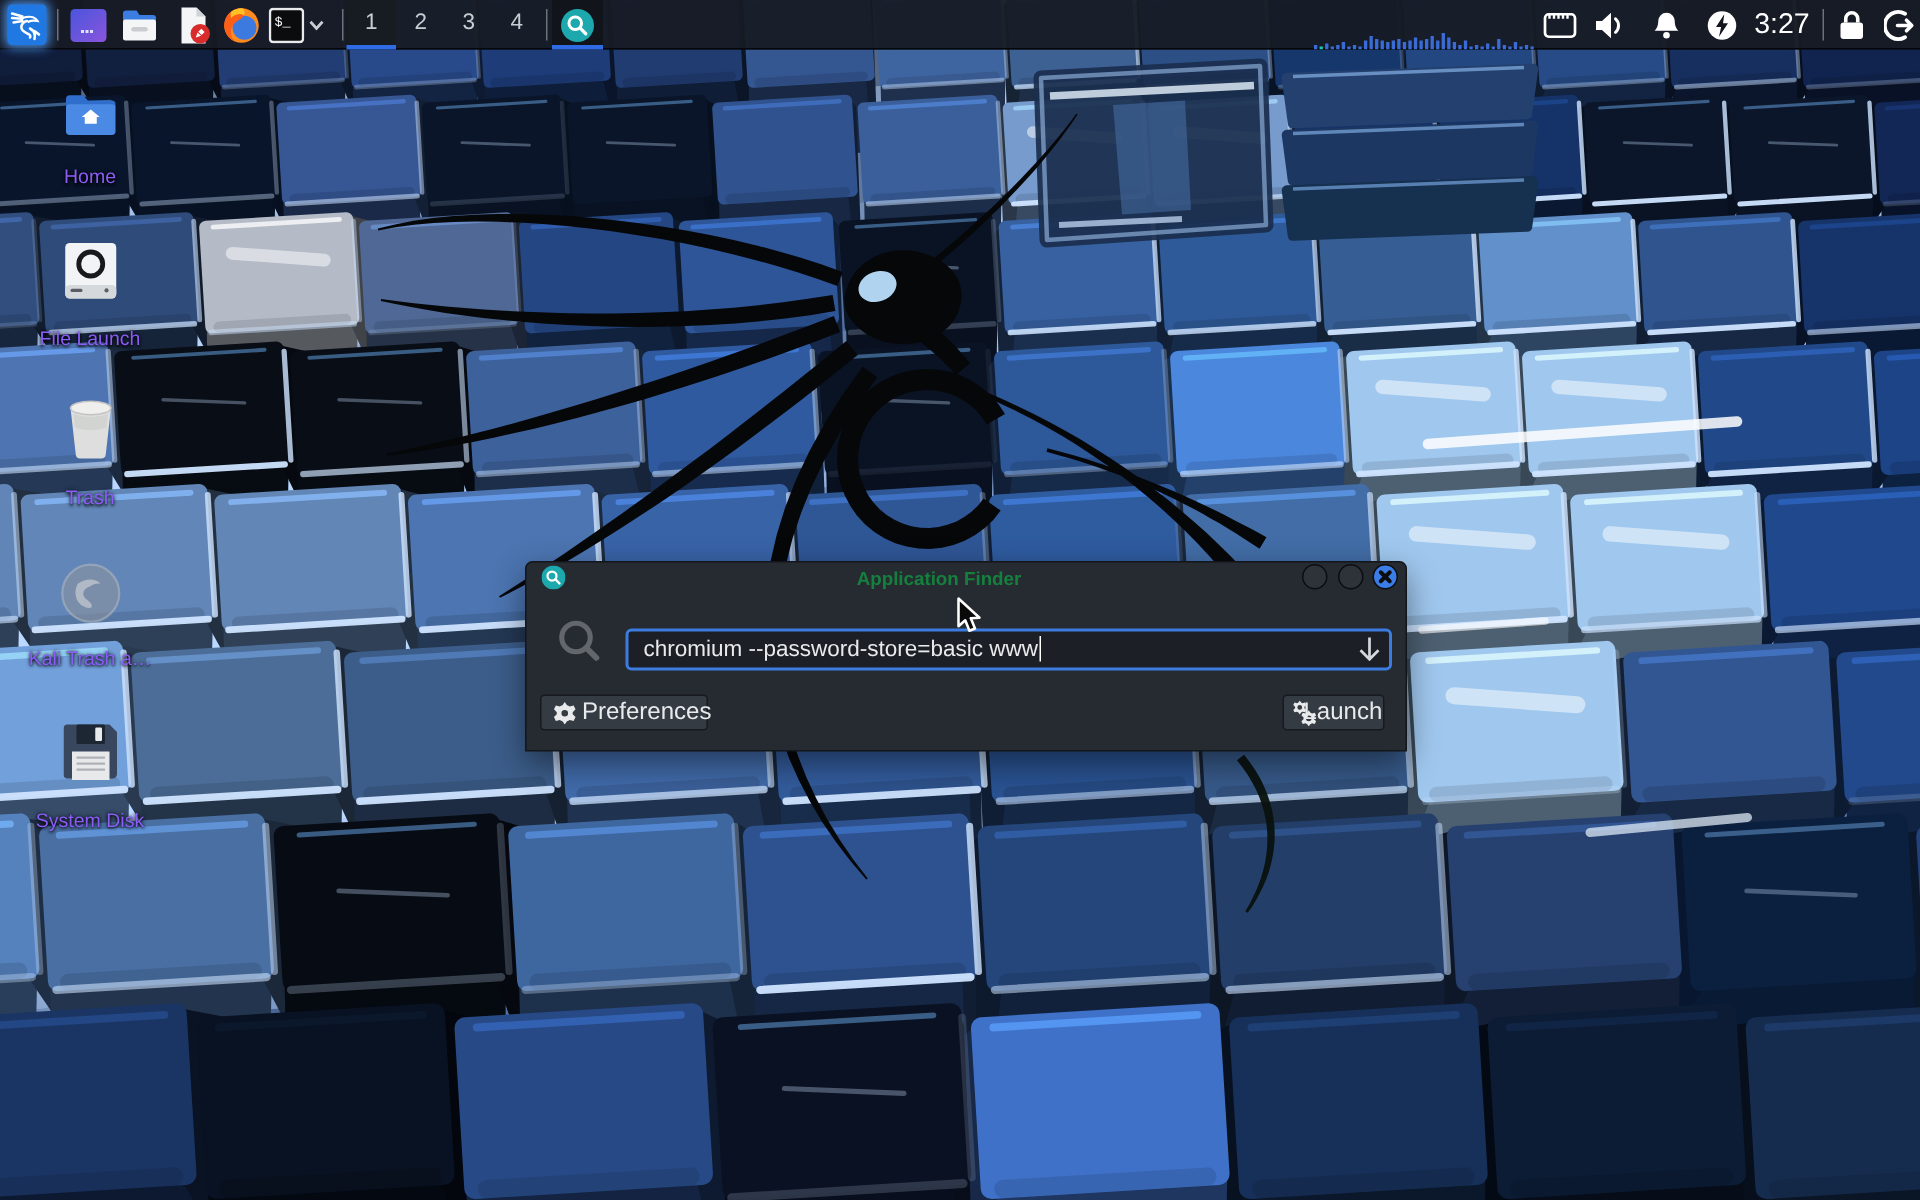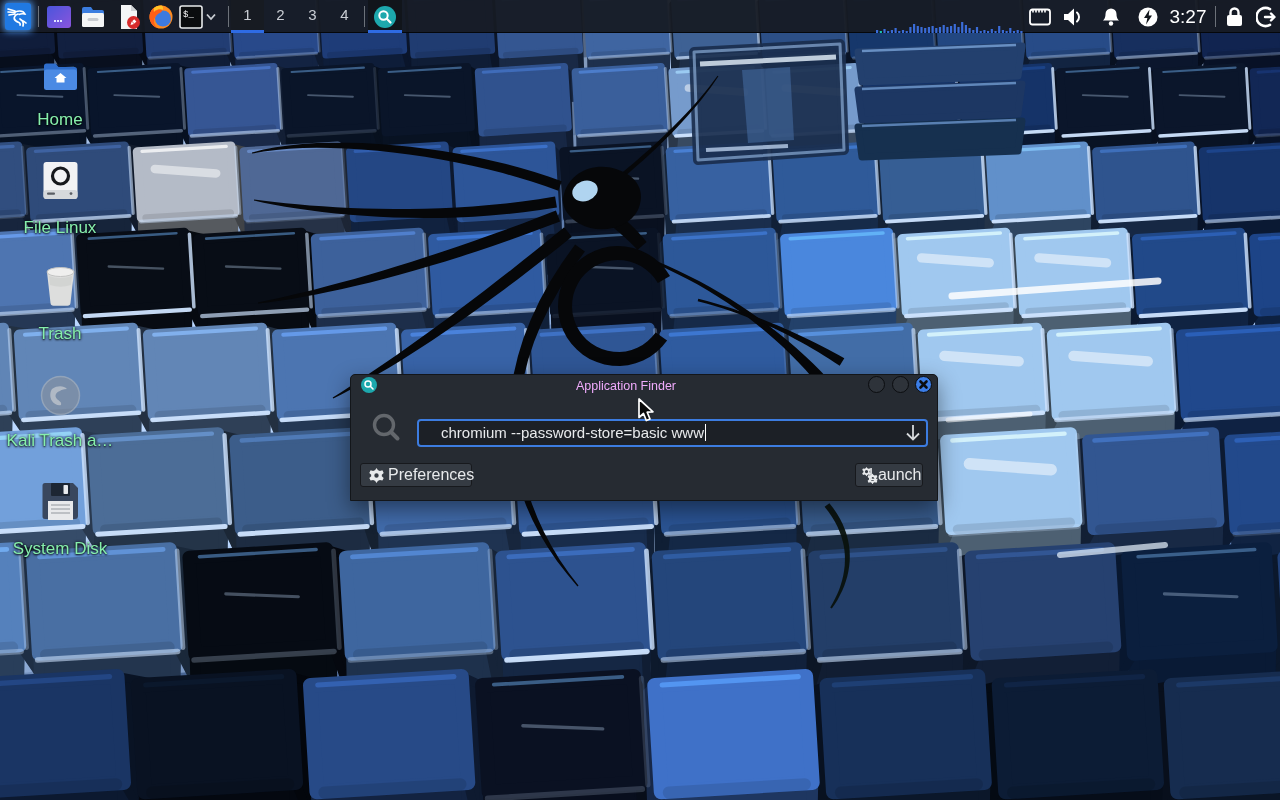--- a/index.html
+++ b/index.html
@@ -2,32 +2,32 @@
 <html><head><meta charset="utf-8"><style>
 *{margin:0;padding:0;box-sizing:border-box}
 html,body{width:1280px;height:800px;overflow:hidden;background:#000;
  font-family:"Liberation Sans",sans-serif}
 #wall{position:absolute;left:0;top:0;width:1280px;height:800px}
 #panel{position:absolute;left:0;top:0;width:1280px;height:33px;
  background:rgba(22,27,35,0.94);border-bottom:1px solid #05070a;z-index:50}
 .sep{position:absolute;top:6px;width:1px;height:21px;background:#8a8f96;opacity:0.75}
 .ws{position:absolute;top:0;height:30px;width:33px;color:#c9cdd3;font-size:15px;
  text-align:center;line-height:30px}
-.lbl{position:absolute;width:110px;text-align:center;color:#86efac;font-size:17px;
+.lbl{position:absolute;width:110px;text-align:center;color:#8b5cf6;font-size:13px;
  text-shadow:0 1px 2px rgba(0,0,0,0.9),0 0 3px rgba(0,0,0,0.8);z-index:10}
 #dlg{position:absolute;left:350px;top:374px;width:588px;height:127px;
  background:#262b32;border:1px solid #13161a;border-radius:5px 5px 0 0;z-index:60;
  box-shadow:0 8px 22px rgba(0,0,0,0.45)}
 #dlgtitle{position:absolute;left:0;top:0;width:100%;height:23px;text-align:center;
- color:#f0abfc;font-size:12.5px;font-weight:normal;line-height:24px}
+ color:#15803d;font-size:12.5px;font-weight:bold;line-height:24px}
 .wbtn{position:absolute;top:376px;width:17px;height:17px;border-radius:50%;
  background:#2e333a;border:1.5px solid #0b0d10;z-index:61}
 #input{position:absolute;left:417px;top:419px;width:511px;height:28px;
  background:#1c2026;border:2px solid #3c7ce0;border-radius:4px;z-index:61;
- color:#e8eaec;font-size:15px;line-height:24px;padding-left:22px}
+ color:#e8eaec;font-size:15px;line-height:24px;padding-left:10px}
 .btn{position:absolute;top:463px;height:24px;background:#353b43;
  border:1px solid #17191d;border-radius:3px;color:#e8eaec;font-size:16px;
  line-height:22px;z-index:61;white-space:nowrap}
 </style></head><body>
 
 <div id="wall"><svg width="1280" height="800" viewBox="0 0 1280 800">
 <defs>
 <linearGradient id="bgg" x1="0" y1="0" x2="0" y2="1">
  <stop offset="0" stop-color="#0a1322"></stop>
           <stop offset="0.35" stop-color="#2c5190"></stop>
@@ -1038,21 +1038,21 @@
 </svg>
 <div class="lbl" style="left:5px;top:110px">Home</div>
 
 <svg style="position:absolute;left:42px;top:161px;z-index:10" width="37" height="39" viewBox="0 0 37 39">
  <rect x="1.5" y="1" width="34" height="37" rx="3" fill="#f2f3f4"></rect>
  <rect x="1.5" y="29" width="34" height="9" rx="3" fill="#d6d9dc"></rect>
  <circle cx="18.5" cy="15" r="8" fill="none" stroke="#17191c" stroke-width="3.2"></circle>
  <rect x="5" y="31.5" width="8" height="2.2" rx="1" fill="#5a5e64"></rect>
  <circle cx="29" cy="32.6" r="1.4" fill="#5a5e64"></circle>
 </svg>
-<div class="lbl" style="left:5px;top:218px">File Linux</div>
+<div class="lbl" style="left:5px;top:218px">File Launch</div>
 
 <svg style="position:absolute;left:43px;top:266px;z-index:10" width="35" height="40" viewBox="0 0 35 40">
  <path d="M4 6 h27 l-3.5 31 a3 3 0 0 1-3 2.7 h-14 a3 3 0 0 1-3-2.7 Z" fill="#dddedd"></path>
  <ellipse cx="17.5" cy="6" rx="13.5" ry="4.5" fill="#efefee"></ellipse>
  <ellipse cx="17.5" cy="6" rx="13.5" ry="4.5" fill="none" stroke="#c2c3c2" stroke-width="1"></ellipse>
  <path d="M6 10 q11 4 23 0 l-1 9 q-10.5 3.5 -21 0 Z" fill="#cccdcc" opacity="0.6"></path>
 </svg>
 <div class="lbl" style="left:5px;top:324px">Trash</div>
 
 <svg style="position:absolute;left:40px;top:375px;z-index:10" width="41" height="41" viewBox="0 0 41 41">

